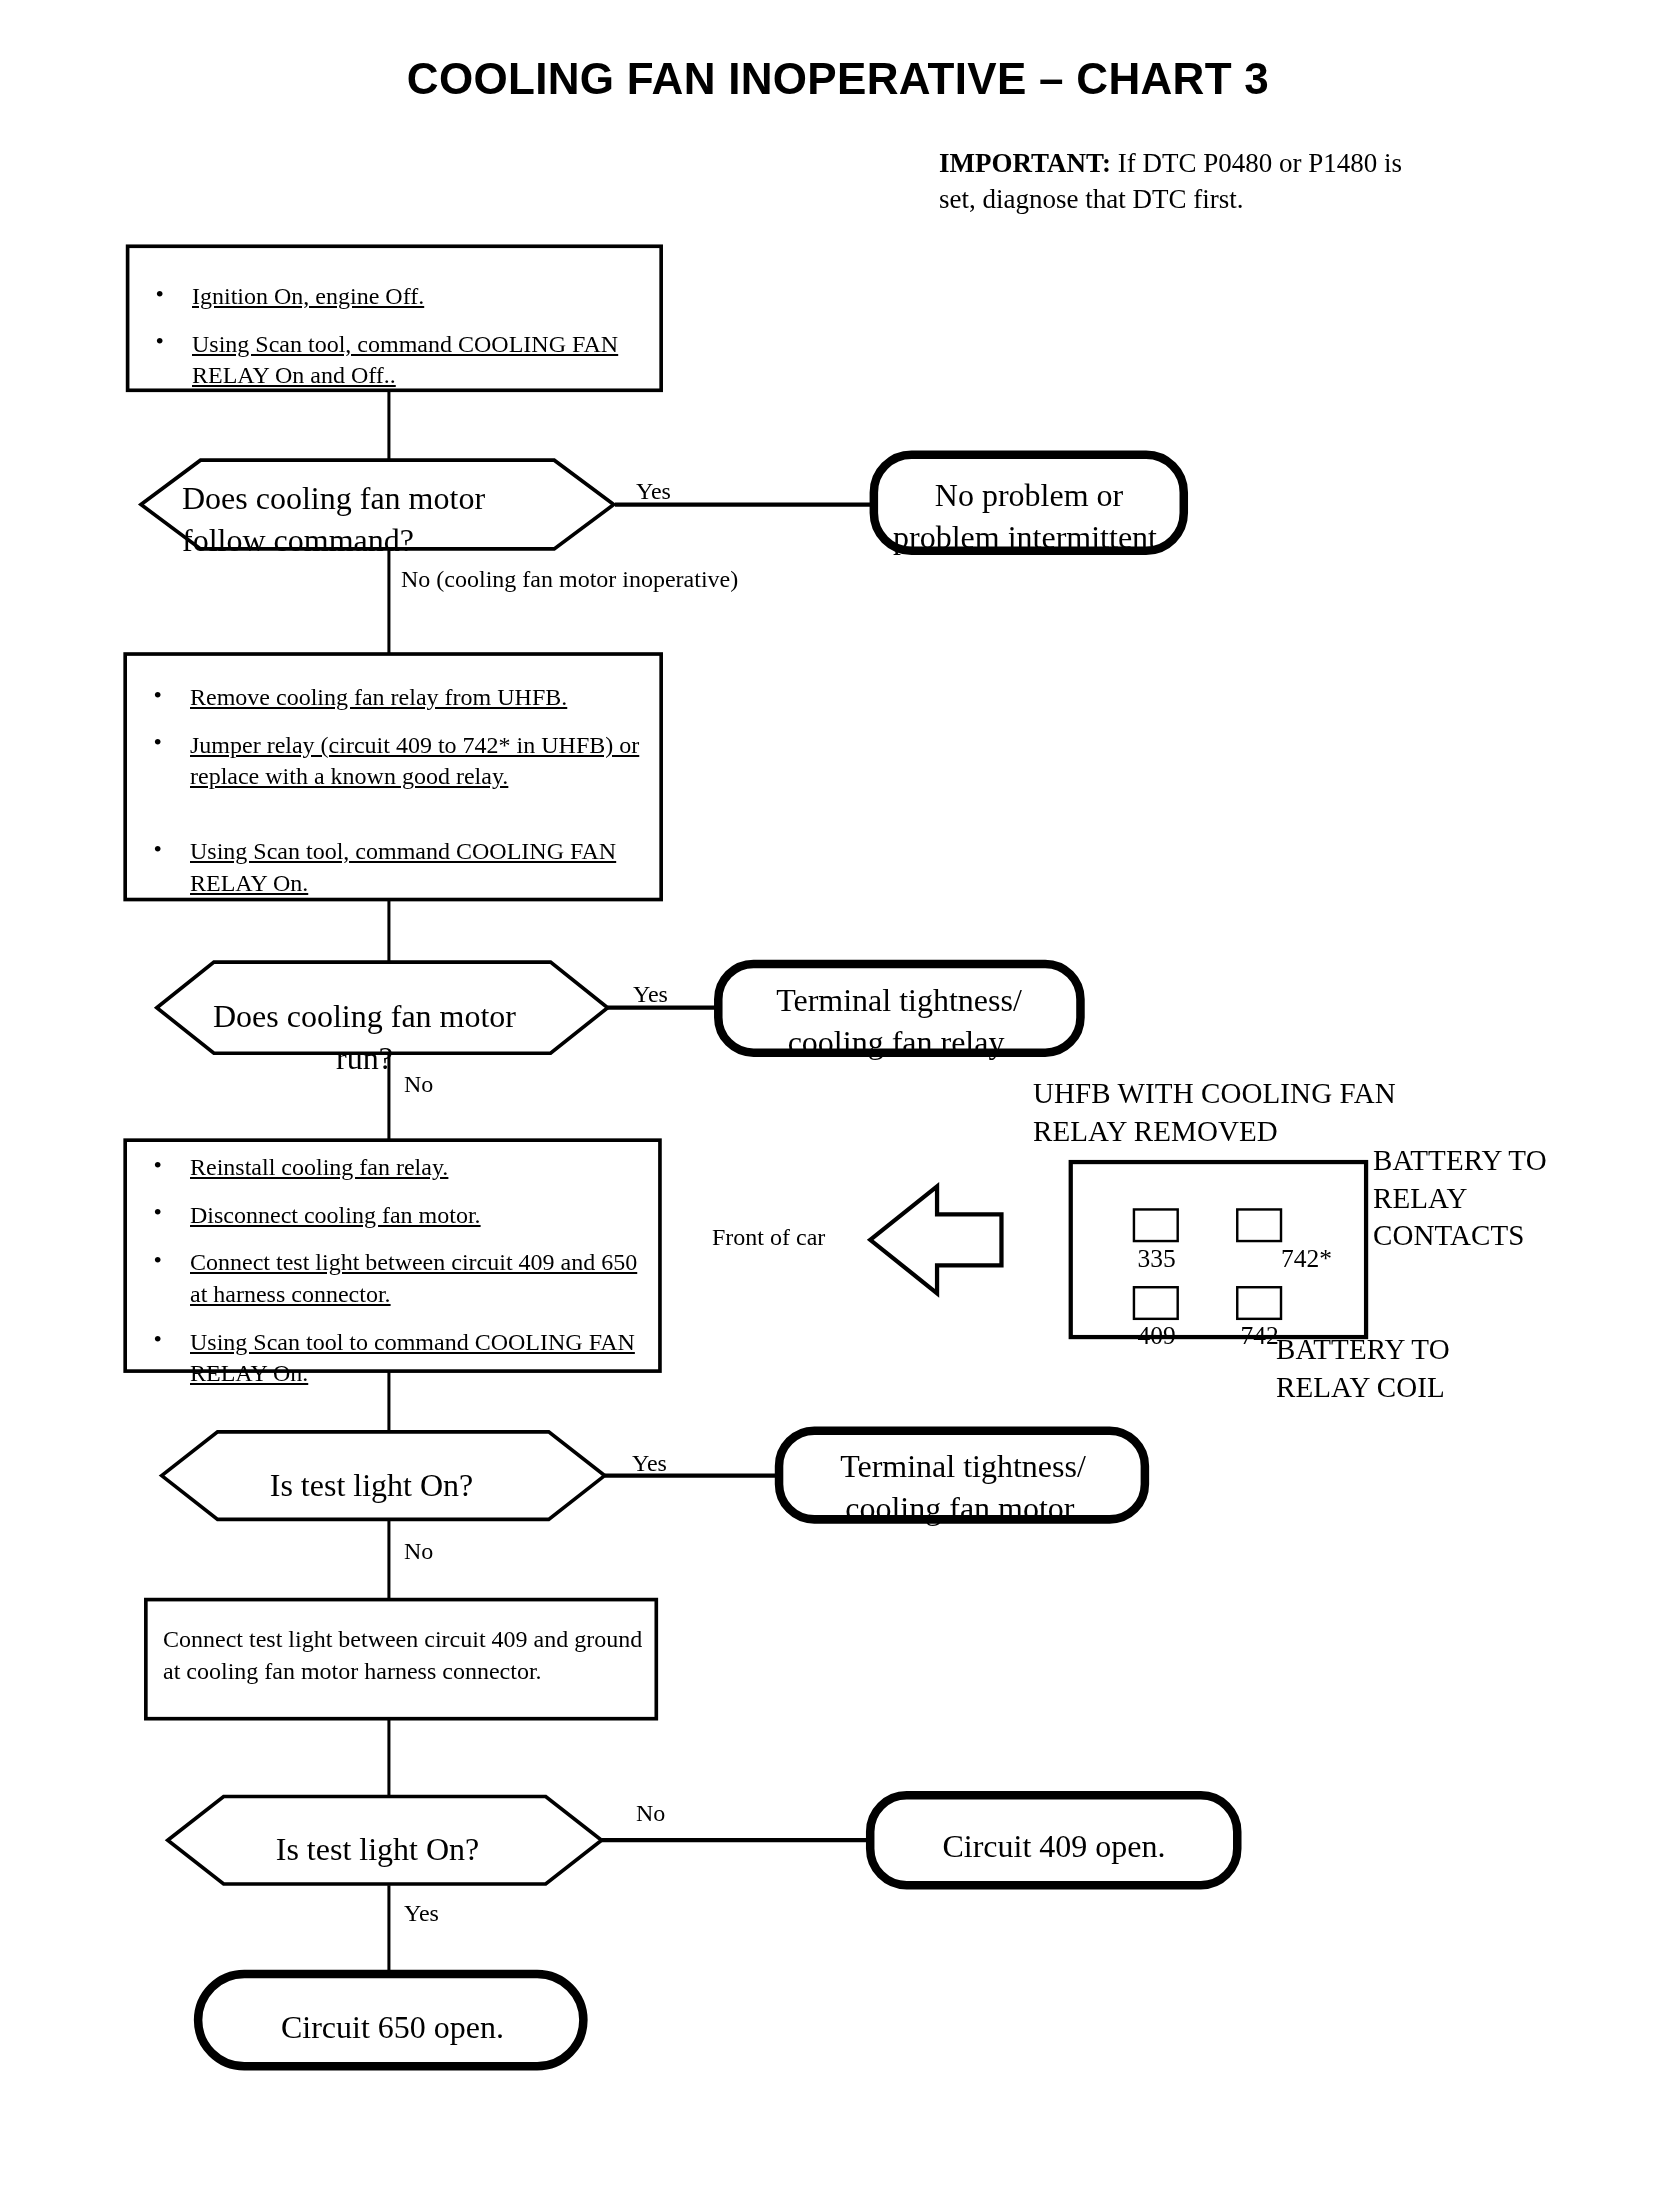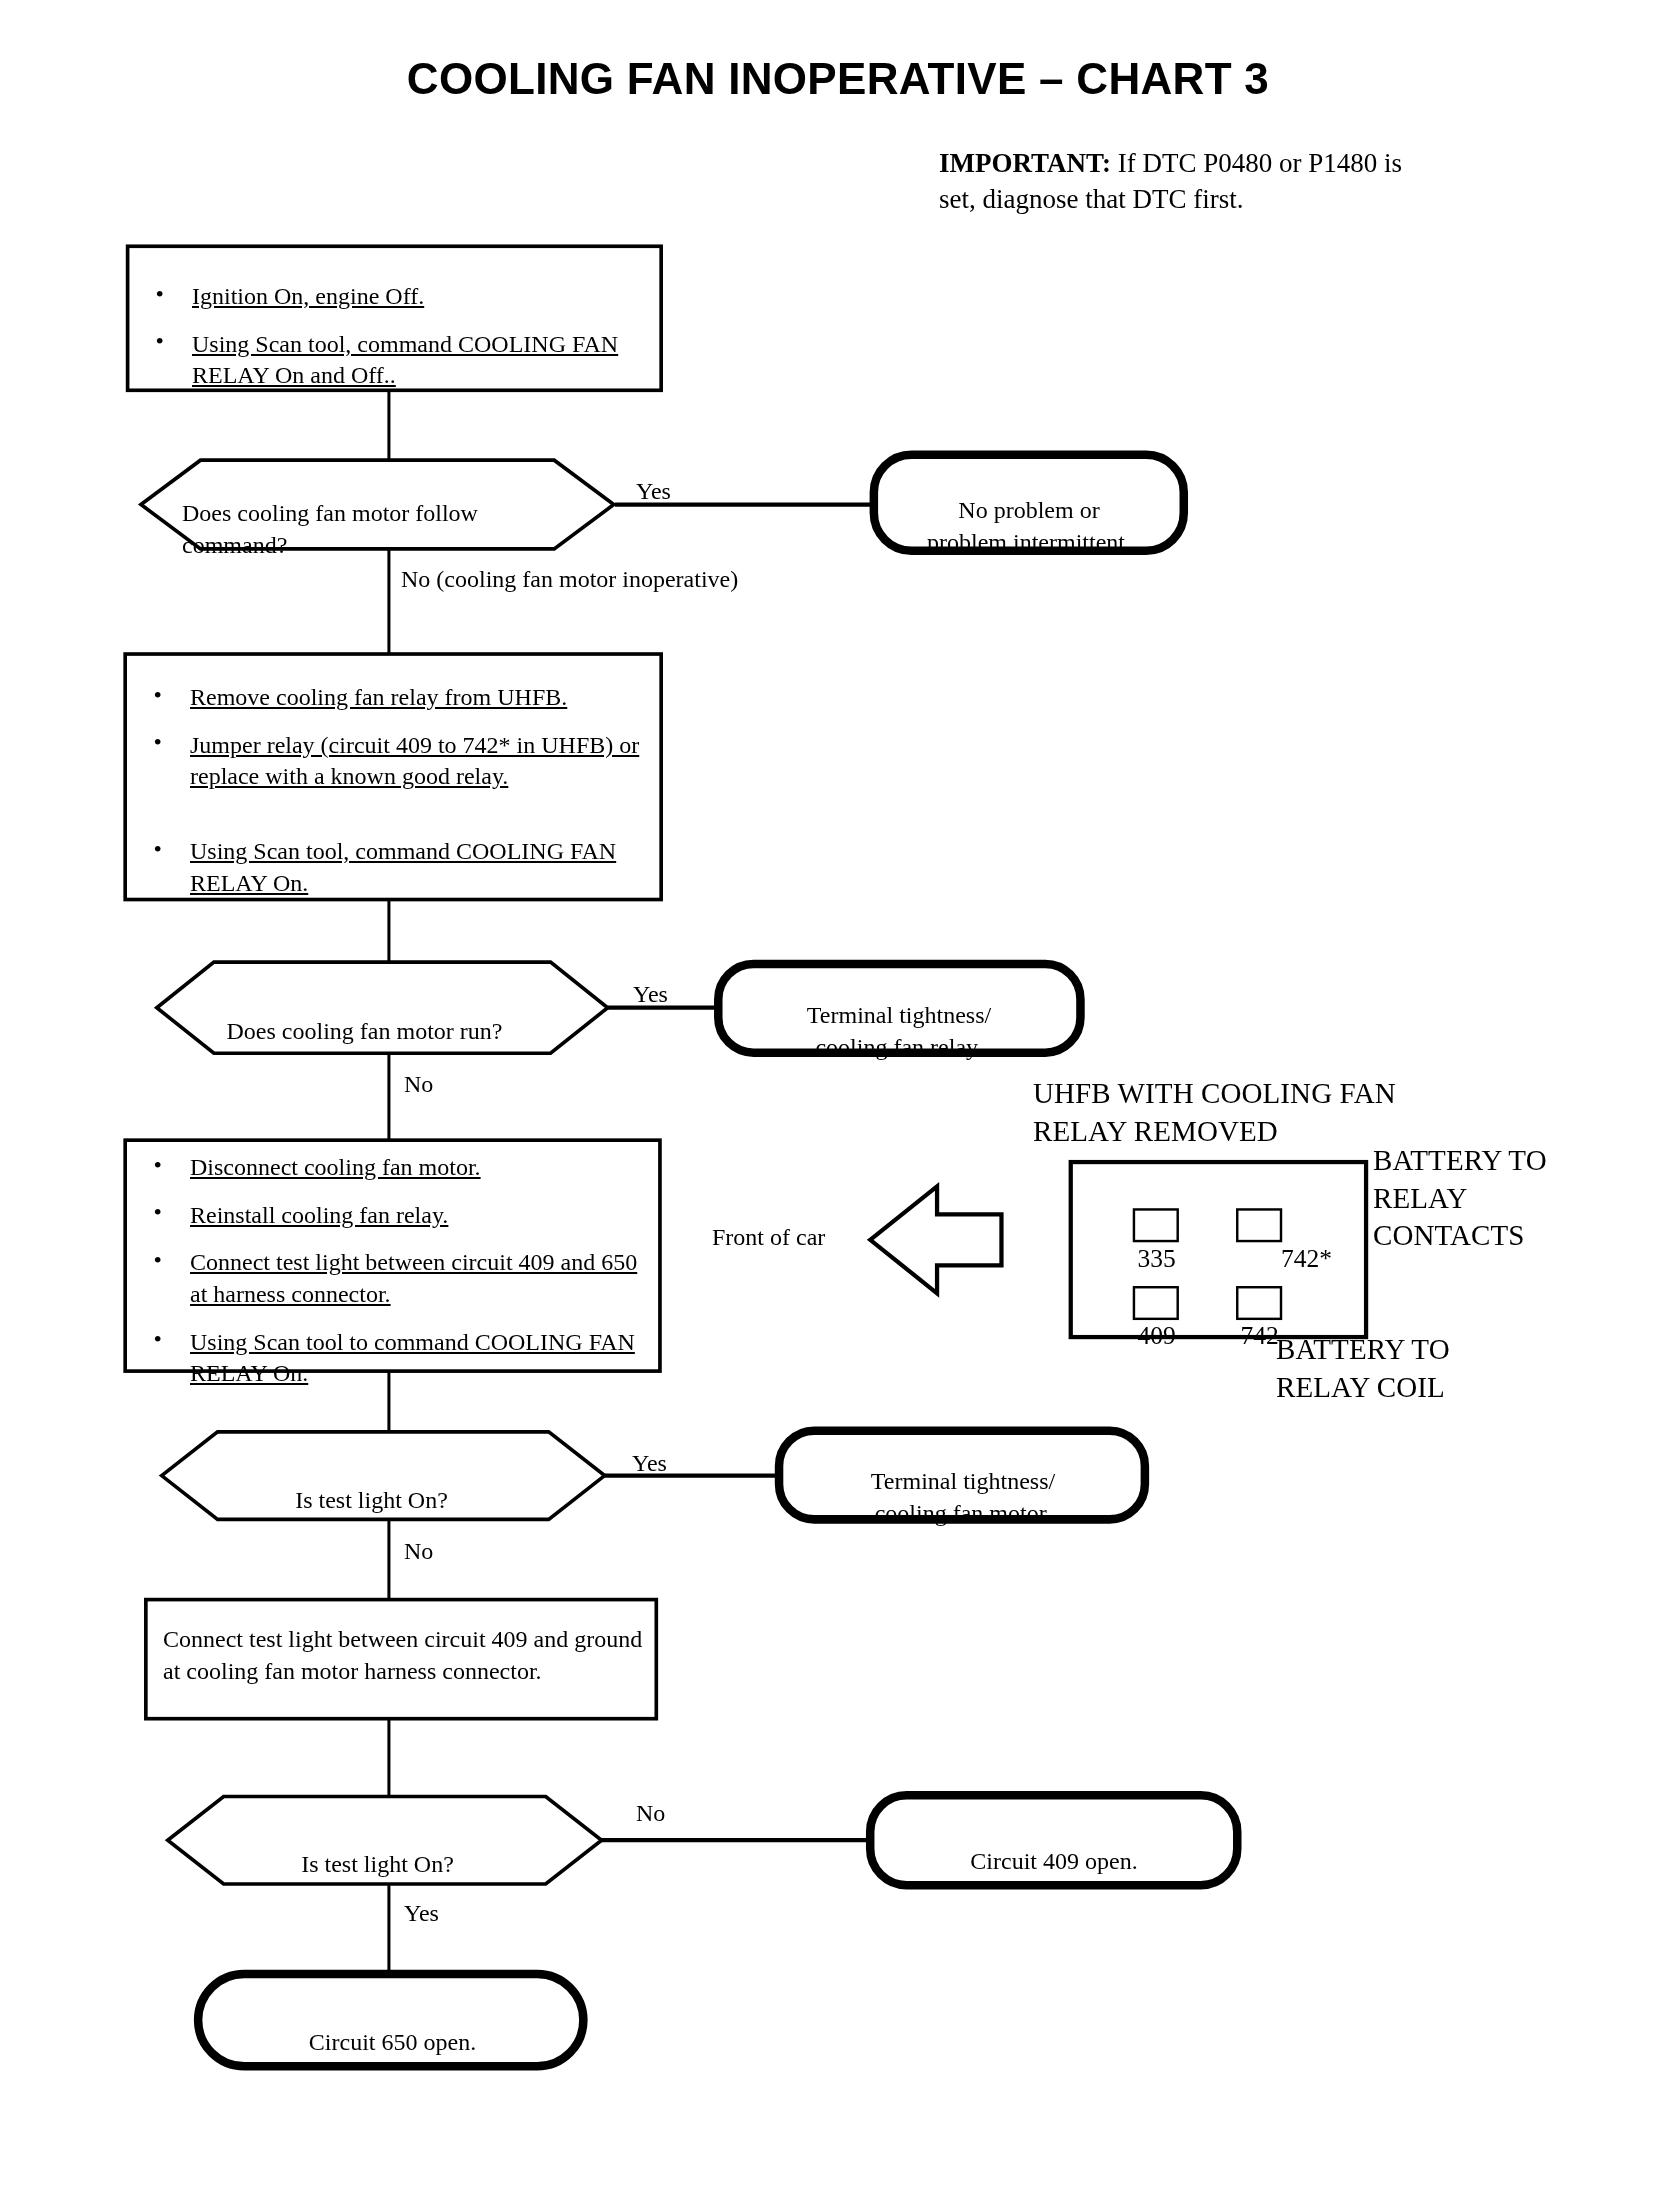--- a/index.html
+++ b/index.html
@@ -17,21 +17,21 @@
     left:939px;top:145px;width:486px;
     font-size:27px;line-height:1.35;
   }
   .note b{font-weight:700;}
   .boxtext{font-size:24px;line-height:1.32;}
   .bullets{list-style:none;margin:0;padding:0;text-decoration:underline;}
   .bullets li{position:relative;padding-left:50px;margin-bottom:16px;}
   .bullets li::before{content:"\2022";position:absolute;left:13.4px;top:-2.4px;font-size:24px;}
   .bullets li.gap{margin-top:43px;}
   .shapetext{
-    text-align:center;font-size:24px;line-height:1.32;margin-top:21px;
+    text-align:center;font-size:32px;line-height:1.32;
   }
   .edgelabel{font-size:24px;line-height:1.2;}
   .diagram-title{
     font-size:29px;line-height:1.3;letter-spacing:0.1px;
   }
   .pinlabel{font-size:25.5px;text-align:center;}
   .frontcar{font-size:24px;}
 </style>
 </head>
 <body>
@@ -138,22 +138,22 @@
     <div>RELAY COIL</div>
   </div>
 
   <div class="abs pinlabel" style="left:1120px;top:1244px;width:73px;">335</div>
   <div class="abs pinlabel" style="left:1270px;top:1244px;width:73px;">742*</div>
   <div class="abs pinlabel" style="left:1120px;top:1321px;width:73px;">409</div>
   <div class="abs pinlabel" style="left:1223px;top:1321px;width:73px;">742</div>
 
   <div class="abs boxtext" style="left:140px;top:1152px;width:511px;">
     <ul class="bullets">
+      <li>Reinstall cooling fan relay.</li>
       <li>Disconnect cooling fan motor.</li>
-      <li>Reinstall cooling fan relay.</li>
       <li>Connect test light between circuit 409 and 650 at harness connector.</li>
       <li>Using Scan tool to command COOLING FAN RELAY On.</li>
     </ul>
   </div>
 
   <div class="abs shapetext" style="left:195px;top:1464px;width:353px;">Is test light On?</div>
   <div class="abs edgelabel" style="left:632px;top:1449px;">Yes</div>
   <div class="abs edgelabel" style="left:404px;top:1537px;">No</div>
 
   <div class="abs shapetext" style="left:790px;top:1445px;width:346px;">

